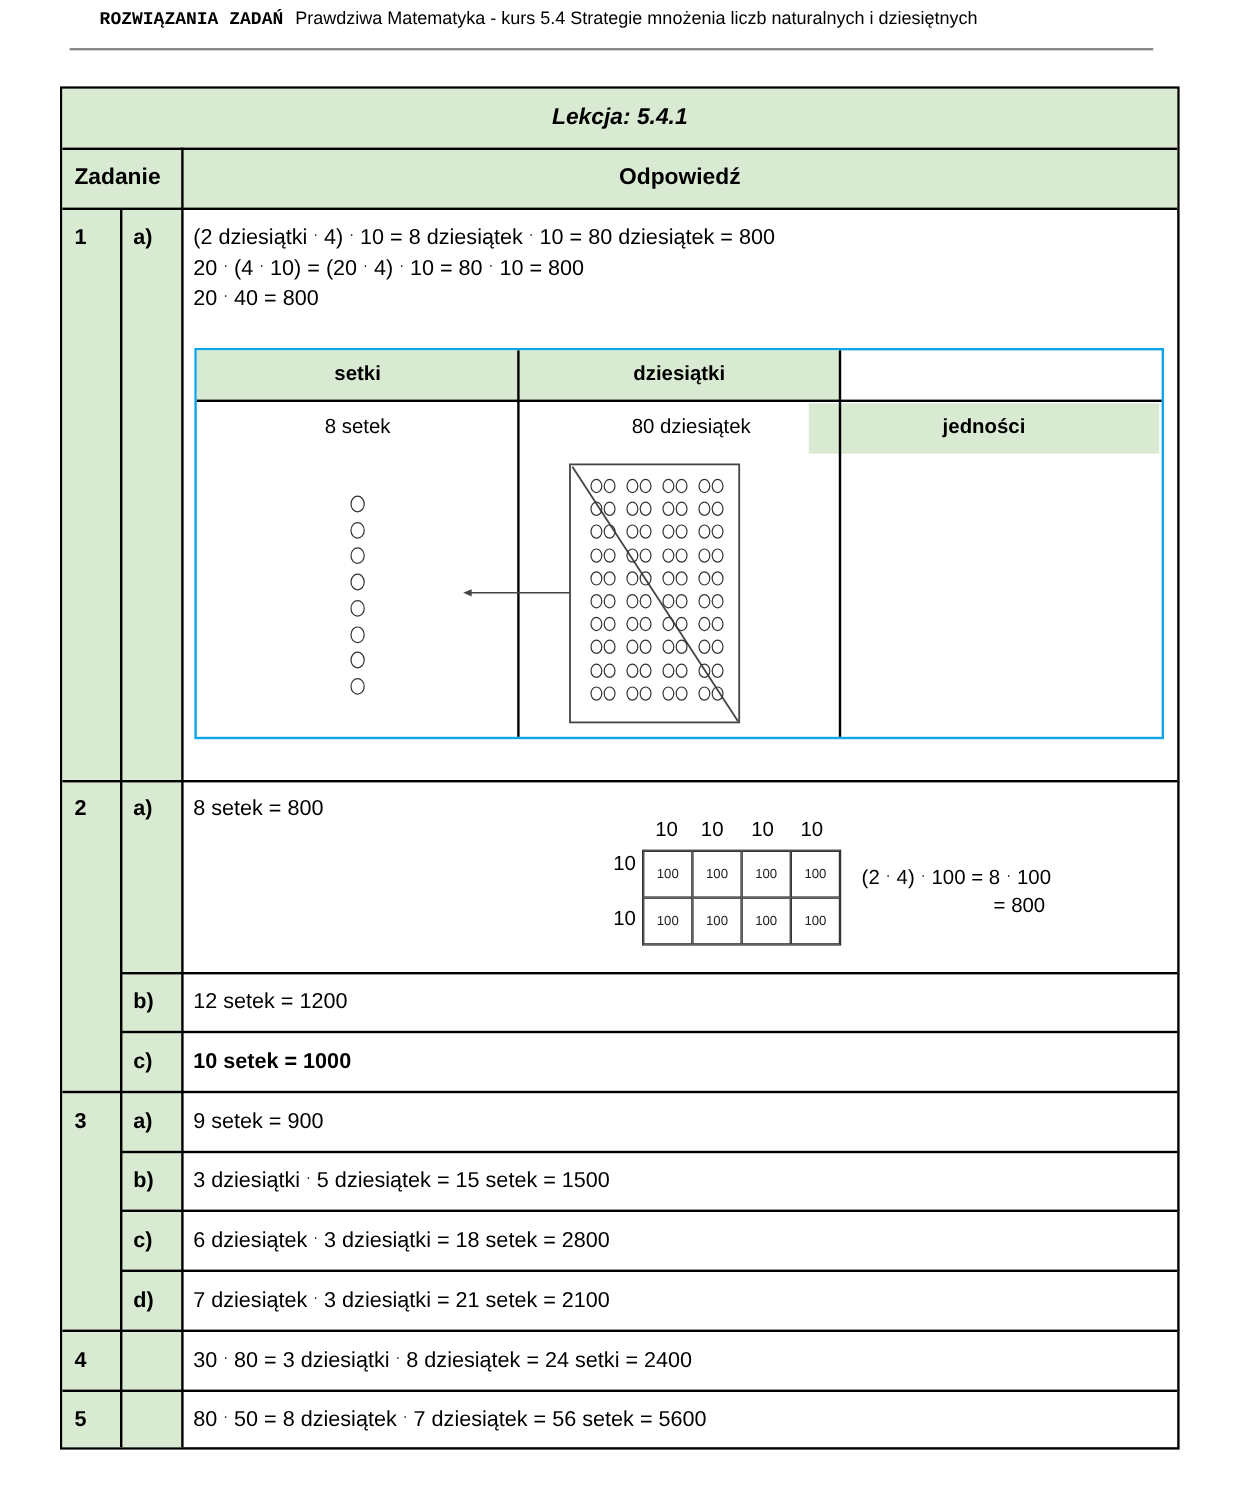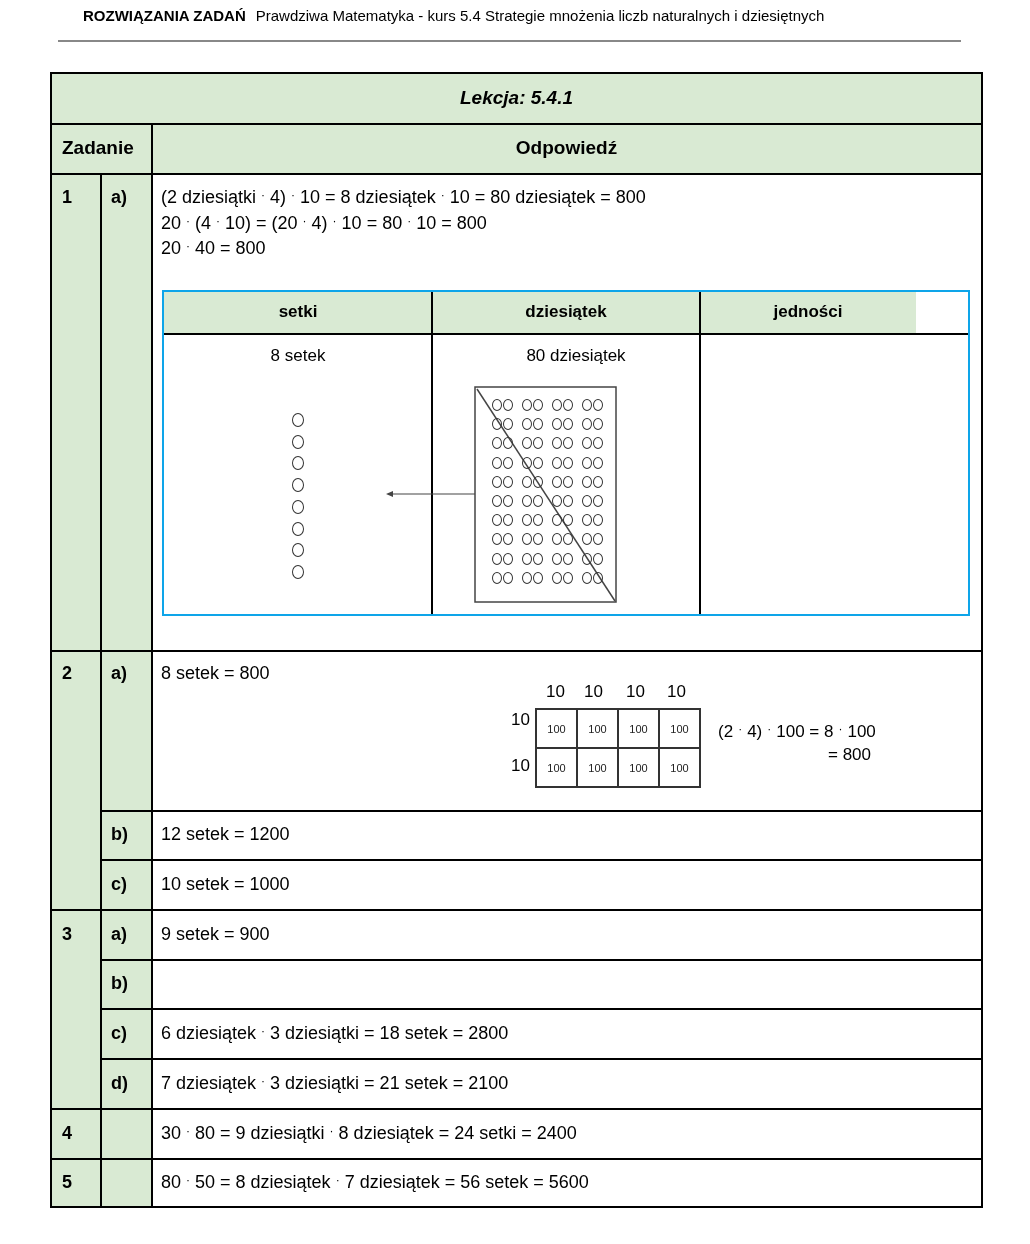--- a/index.html
+++ b/index.html
@@ -1,19 +1,19 @@
 <!DOCTYPE html>
 <html><head>
 <meta charset="utf-8">
 <style>
   html, body { margin: 0; padding: 0; background: #ffffff; }
   body { width: 1030px; height: 1244px; position: relative; font-family: "Liberation Sans", sans-serif; color: #000; }
   .header { position: absolute; left: 0; top: 0; width: 1030px; height: 42px; }
   .header-text { position: absolute; left: 83px; top: 7px; font-size: 15px; white-space: nowrap; }
-  .header-text b { font-weight: bold; margin-right: 10px; }
+  .header-text b { font-weight: bold; margin-right: 10px; font-family: Liberation Mono, monospace; }
   .header-rule { position: absolute; left: 58px; top: 40px; width: 903px; height: 2px; background: #888; }
 
   .tbl { position: absolute; left: 50px; top: 72px; width: 933px; height: 1136px; border: 2px solid #000; box-sizing: border-box; }
   .cell { position: absolute; box-sizing: border-box; }
   .green { background: #d9ead3; }
   .hline { position: absolute; height: 2px; background: #000; }
   .vline { position: absolute; width: 2px; background: #000; }
   .label { position: absolute; font-size: 18px; font-weight: bold; }
   .txt { position: absolute; font-size: 18px; white-space: nowrap; }
   .title { position: absolute; font-size: 19px; font-weight: bold; font-style: italic; }
@@ -61,22 +61,22 @@
   <div class="label" style="left:100px;width:829px;text-align:center;top:63px;font-size:19px;">Odpowiedź</div>
 
   <div class="label" style="left:10px;top:113px;">1</div>
   <div class="label" style="left:59px;top:113px;">a)</div>
   <div class="txt" style="left:109px;top:113px;text-align:right;"><span>(2 dziesiątki</span><span class="dot">·</span><span>4)</span><span class="dot">·</span><span>10 = 8 dziesiątek</span><span class="dot">·</span><span>10 = 80 dziesiątek = 800</span></div>
   <div class="txt" style="left:109px;top:139px;"><span>20</span><span class="dot">·</span><span>(4</span><span class="dot">·</span><span>10) = (20</span><span class="dot">·</span><span>4)</span><span class="dot">·</span><span>10 = 80</span><span class="dot">·</span><span>10 = 800</span></div>
   <div class="txt" style="left:109px;top:164px;"><span>20</span><span class="dot">·</span><span>40 = 800</span></div>
 
   <div class="inner">
     <div class="ih" style="left:0;width:268px;">setki</div>
-    <div class="ih" style="left:268px;width:268px;">dziesiątek</div>
-    <div class="ih" style="left:536px;width:216px;">jedności</div>
+    <div class="ih" style="left:268px;width:268px;">dziesiątki</div>
+    <div class="ih" style="left:510px;width:292px;margin-top:44px;">jedności</div>
     <div class="hline" style="left:0;top:41px;width:804px;"></div>
     <div class="vline" style="left:267px;top:0;height:322px;"></div>
     <div class="vline" style="left:535px;top:0;height:322px;"></div>
     <div class="ic" style="left:0;width:268px;top:54px;">8 setek</div>
     <div class="ic" style="left:268px;width:288px;top:54px;">80 dziesiątek</div>
     <div class="ic" style="left:536px;width:268px;top:54px;"></div>
 
     <div id="hundreds-dots">
         <div class="circ" style="left: 128px; top: 121px; width: 12px; height: 14px;"></div>
         <div class="circ" style="left: 128px; top: 142.7px; width: 12px; height: 14px;"></div>
@@ -196,32 +196,33 @@
     <div class="g100cell" style="left:41px;top:39px;">100</div>
     <div class="g100cell" style="left:82px;top:39px;">100</div>
     <div class="g100cell" style="left:123px;top:39px;">100</div>
   </div>
   <div class="txt" style="left:666px;top:648px;font-size:17px;"><span>(2</span><span class="dot">·</span><span>4)</span><span class="dot">·</span><span>100 = 8</span><span class="dot">·</span><span>100</span></div>
   <div class="txt" style="left:776px;top:671px;font-size:17px;">= 800</div>
 
   <div class="label" style="left:59px;top:750px;">b)</div>
   <div class="txt" style="left:109px;top:750px;">12 setek = 1200</div>
   <div class="label" style="left:59px;top:800px;">c)</div>
-  <div class="txt" style="left:109px;top:800px;">10 setek = 1000</div>
+  <div class="txt" style="left:109px;top:800px;font-weight:bold;">10 setek = 1000</div>
 
   <div class="label" style="left:10px;top:850px;">3</div>
   <div class="label" style="left:59px;top:850px;">a)</div>
   <div class="txt" style="left:109px;top:850px;text-align:center;">9 setek = 900</div>
 
   <div class="label" style="left:59px;top:899px;">b)</div>
+  <div class="txt" style="left:109px;top:899px;"><span>3 dziesiątki</span><span class="dot">·</span><span>5 dziesiątek = 15 setek = 1500</span></div>
 
   <div class="label" style="left:59px;top:949px;">c)</div>
   <div class="txt" style="left:109px;top:949px;"><span>6 dziesiątek</span><span class="dot">·</span><span>3 dziesiątki = 18 setek = 2800</span></div>
 
   <div class="label" style="left:59px;top:999px;">d)</div>
   <div class="txt" style="left:109px;top:999px;"><span>7 dziesiątek</span><span class="dot">·</span><span>3 dziesiątki = 21 setek = 2100</span></div>
 
   <div class="label" style="left:10px;top:1049px;">4</div>
-  <div class="txt" style="left:109px;top:1049px;"><span>30</span><span class="dot">·</span><span>80 = 9 dziesiątki</span><span class="dot">·</span><span>8 dziesiątek = 24 setki = 2400</span></div>
+  <div class="txt" style="left:109px;top:1049px;"><span>30</span><span class="dot">·</span><span>80 = 3 dziesiątki</span><span class="dot">·</span><span>8 dziesiątek = 24 setki = 2400</span></div>
 
   <div class="label" style="left:10px;top:1098px;">5</div>
   <div class="txt" style="left:109px;top:1098px;"><span>80</span><span class="dot">·</span><span>50 = 8 dziesiątek</span><span class="dot">·</span><span>7 dziesiątek = 56 setek = 5600</span></div>
 </div>
 
 </body></html>

